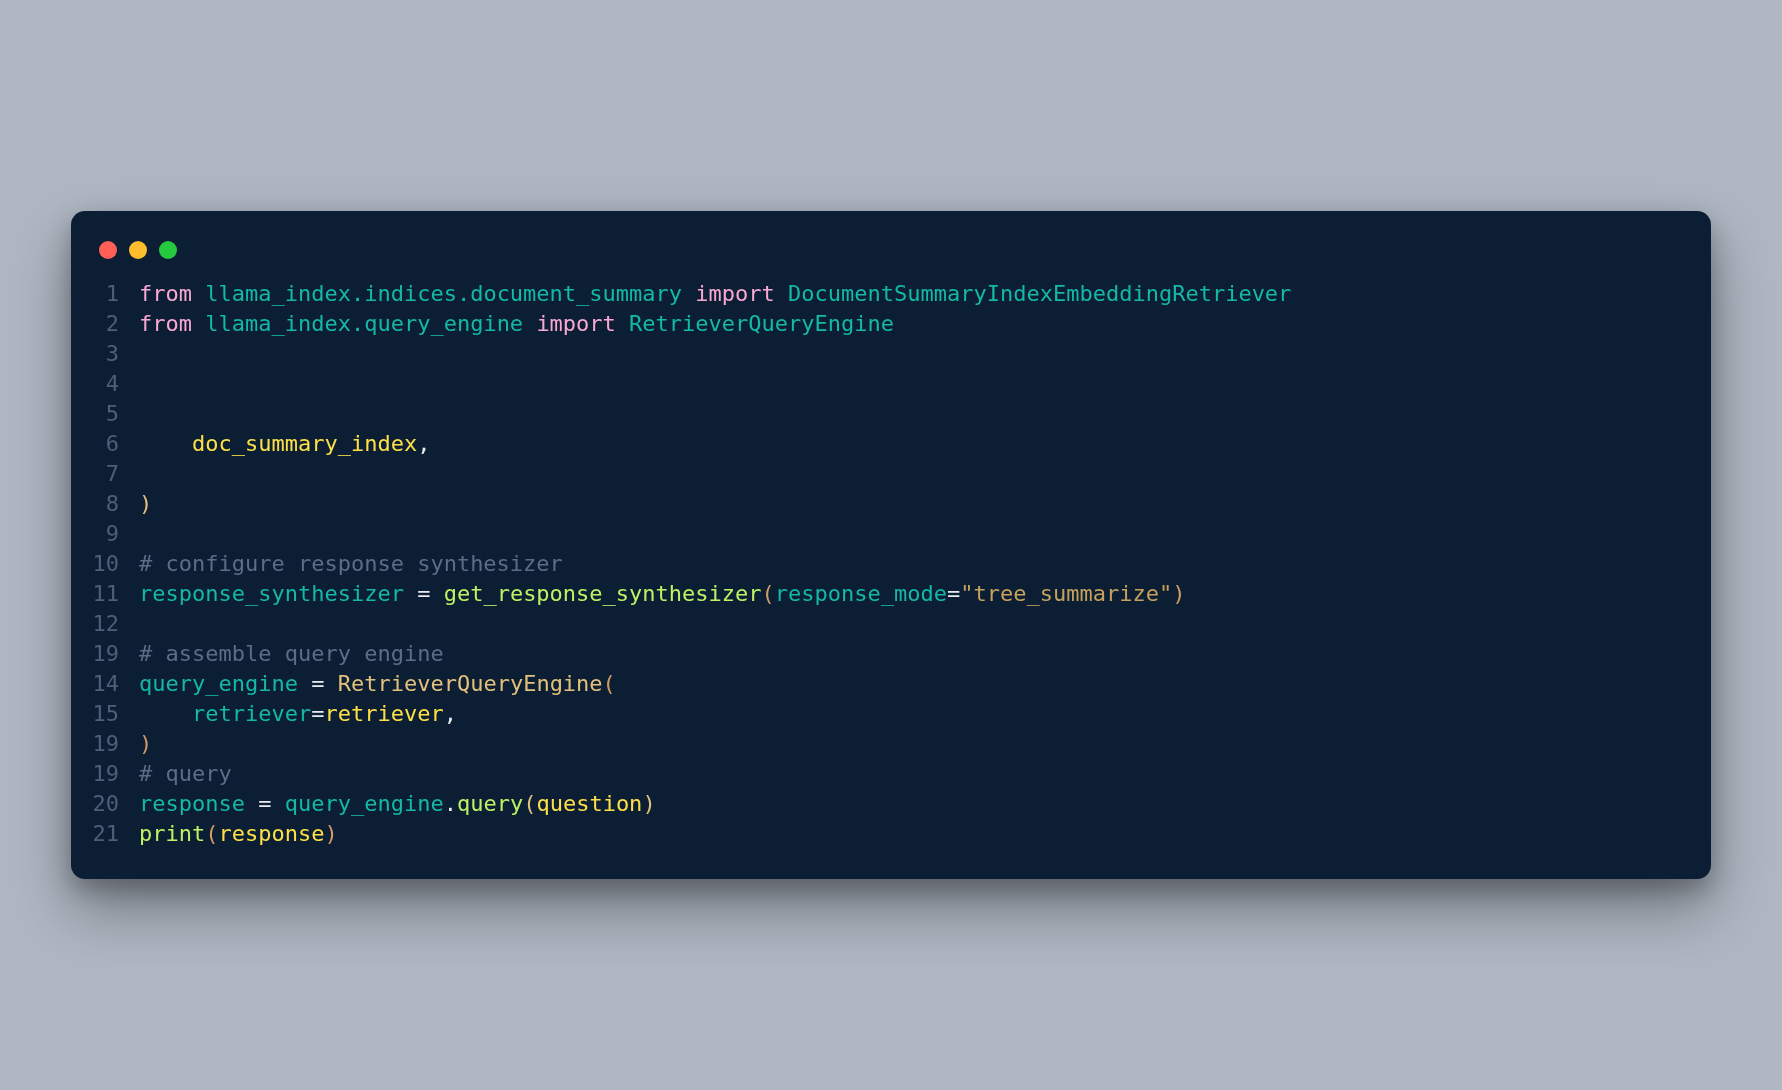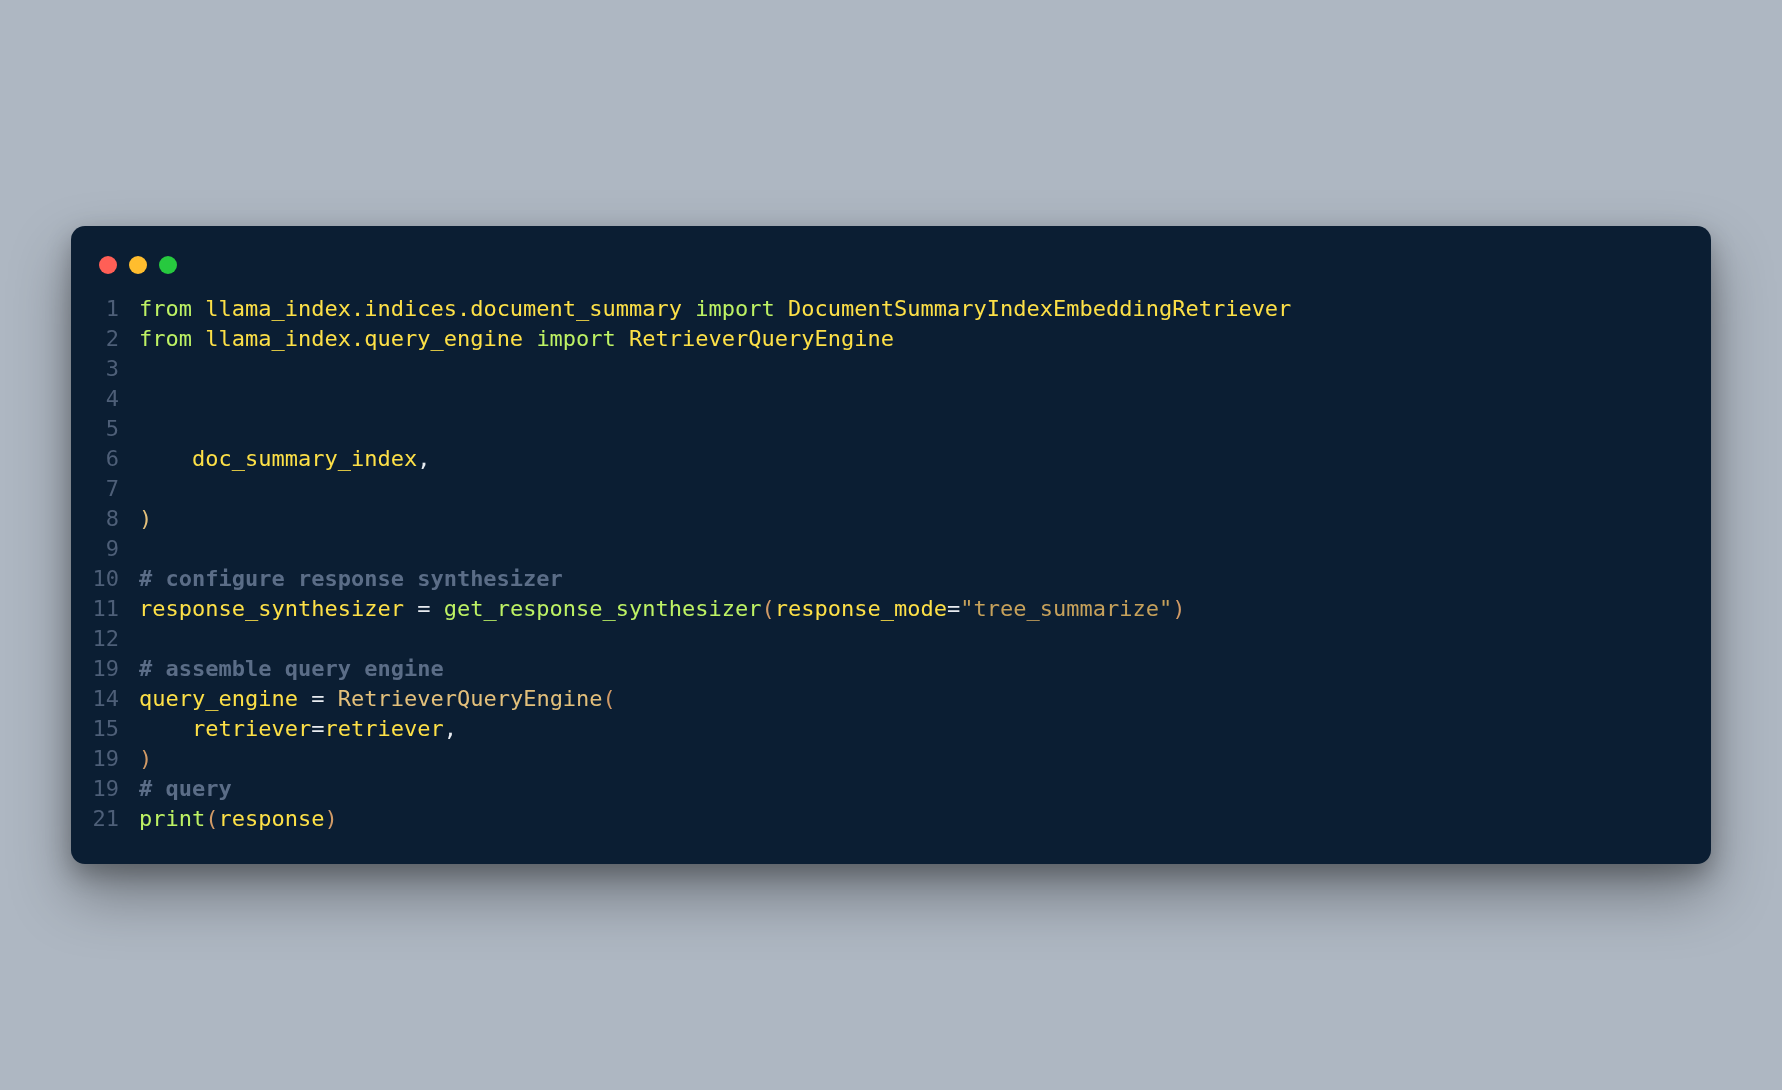--- a/index.html
+++ b/index.html
@@ -34,29 +34,29 @@
   .row { display: flex; white-space: pre; }
   .ln {
     width: 48px;
     text-align: right;
     color: #4e5f78;
     padding-right: 20px;
     user-select: none;
     flex: none;
   }
   .txt { color: #e7ebf0; white-space: pre; }
-  .kw  { color: #bef264; }
-  .id  { color: #fde047; }
+  .kw  { color: #f9a8d4; }
+  .id  { color: #14b8a6; }
   .fn  { color: #bef264; }
   .cls { color: #e3c07b; }
   .pn  { color: #e3c07b; }
   .op  { color: #e7ebf0; }
   .num { color: #d19a66; }
   .str { color: #c6a15b; }
-  .cm  { color: #5b6d87; font-weight: bold; }
+  .cm  { color: #5b6d87; }
   .arg { color: #fde047; }
   .brn { color: #d19a66; }
 </style>
 </head>
 <body>
 
 <div class="editor">
   <div class="titlebar">
     <div class="dot" style="background: rgb(255, 95, 86);"></div>
     <div class="dot" style="background: rgb(255, 189, 46);"></div>
@@ -73,15 +73,16 @@
       <div class="row"><span class="ln">8</span><span class="txt"><span class="pn">)</span></span></div>
       <div class="row"><span class="ln">9</span><span class="txt">&nbsp;</span></div>
       <div class="row"><span class="ln">10</span><span class="txt"><span class="cm"># configure response synthesizer</span></span></div>
       <div class="row"><span class="ln">11</span><span class="txt"><span class="id">response_synthesizer</span><span class="txt"> </span><span class="op">=</span><span class="txt"> </span><span class="fn">get_response_synthesizer</span><span class="brn">(</span><span class="id">response_mode</span><span class="op">=</span><span class="str">"tree_summarize"</span><span class="brn">)</span></span></div>
       <div class="row"><span class="ln">12</span><span class="txt">&nbsp;</span></div>
       <div class="row"><span class="ln">19</span><span class="txt"><span class="cm"># assemble query engine</span></span></div>
       <div class="row"><span class="ln">14</span><span class="txt"><span class="id">query_engine</span><span class="txt"> </span><span class="op">=</span><span class="txt"> </span><span class="cls">RetrieverQueryEngine</span><span class="brn">(</span></span></div>
       <div class="row"><span class="ln">15</span><span class="txt"><span class="txt">    </span><span class="id">retriever</span><span class="op">=</span><span class="arg">retriever</span><span class="op">,</span></span></div>
       <div class="row"><span class="ln">19</span><span class="txt"><span class="brn">)</span></span></div>
       <div class="row"><span class="ln">19</span><span class="txt"><span class="cm"># query</span></span></div>
+      <div class="row"><span class="ln">20</span><span class="txt"><span class="id">response</span><span class="txt"> </span><span class="op">=</span><span class="txt"> </span><span class="id">query_engine</span><span class="op">.</span><span class="fn">query</span><span class="pn">(</span><span class="arg">question</span><span class="pn">)</span></span></div>
       <div class="row"><span class="ln">21</span><span class="txt"><span class="fn">print</span><span class="brn">(</span><span class="arg">response</span><span class="brn">)</span></span></div>
     </div>
 </div>
 
 </body></html>

